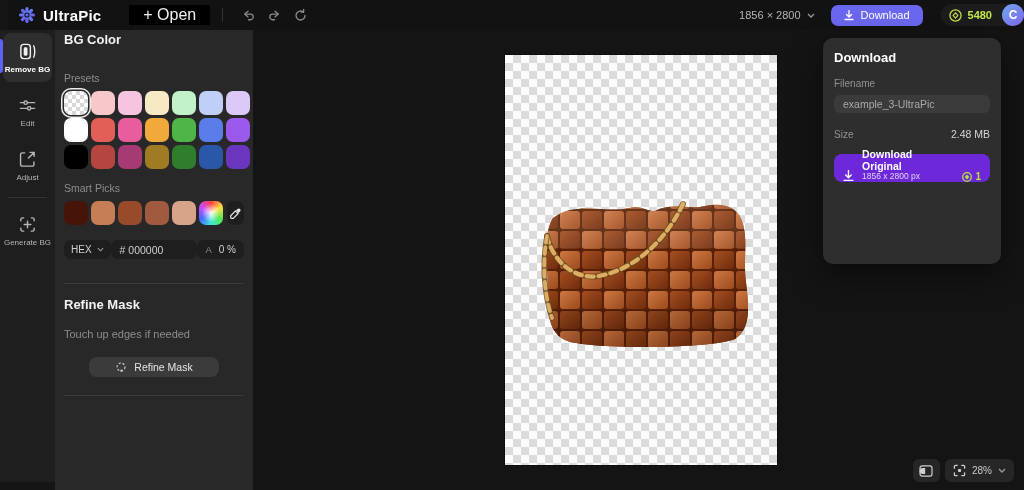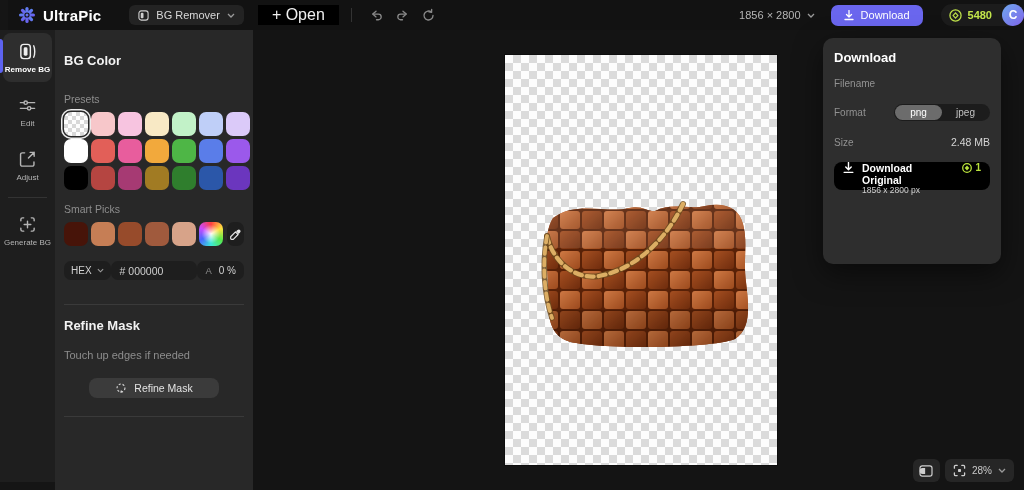--- a/index.html
+++ b/index.html
@@ -65,21 +65,21 @@
     position:absolute; left:-3px; top:6px; width:3px; height:34px;
     background:#5d63f0; border-radius:0 3px 3px 0;
   }
   .rail-divider { height:1px; background:#333; margin:5px 8px; }
 
   
   .sidepanel {
     position:absolute; left:55px; top:30px; bottom:0; width:198px;
     background:#282828; z-index:20; padding:0 9px;
   }
-  .sp-title { font-size:13px; font-weight:bold; color:#f2f2f2; margin-top:23px; }
+  .sp-title { font-size:13px; font-weight:bold; color:#f2f2f2; margin-top:2px; }
   .sp-label { font-size:10.5px; color:#8d8d8d; margin-top:25px; }
   .preset-grid { display:grid; grid-template-columns:repeat(7,24px); gap:3px; margin-top:7px; }
   .swatch { width:24px; height:24px; border-radius:7px; cursor:pointer; }
   .checker-sm {
     background-color:#fdfdfd;
     background-image:
       linear-gradient(45deg,#d8d8d8 25%,transparent 25%,transparent 75%,#d8d8d8 75%),
       linear-gradient(45deg,#d8d8d8 25%,transparent 25%,transparent 75%,#d8d8d8 75%);
     background-size:8px 8px; background-position:0 0,4px 4px;
   }
@@ -148,22 +148,22 @@
   .format-row { display:flex; align-items:center; justify-content:space-between; margin-top:15px; }
   .format-label { font-size:10px; color:#929292; }
   .segmented { display:flex; background:#1c1c1c; border-radius:10px; padding:1px; }
   .segment { width:47px; height:15px; border-radius:9px; display:flex; align-items:center; justify-content:center;
              font-size:10px; color:#c2c2c2; cursor:pointer; }
   .segment.selected { background:#6c6c6c; color:#fff; }
   .size-row { display:flex; align-items:center; justify-content:space-between; margin-top:15px; }
   .size-label { font-size:10px; color:#929292; }
   .size-value { font-size:10.5px; color:#d5d5d5; }
   .dl-btn {
-    margin-top:10px; background:#000000; border-radius:8px; height:28px;
-    display:flex; align-items:flex-start; padding:0 9px; gap:8px; cursor:pointer;
+    margin-top:10px; background:#6d28d9; border-radius:8px; height:28px;
+    display:flex; align-items:flex-end; padding:0 9px; gap:8px; cursor:pointer;
   }
   .dl-btn .txt { display:flex; flex-direction:column; line-height:1.15; }
   .dl-btn .t1 { font-size:10.5px; font-weight:bold; color:#fff; }
   .dl-btn .t2 { font-size:8.5px; color:rgba(255,255,255,.78); }
   .cost-badge { margin-left:auto; display:flex; align-items:center; gap:3px; }
   .cost-badge .n { font-size:10px; font-weight:bold; color:#b9e23c; }
 
   
   .bottom-controls { position:absolute; right:10px; bottom:8px; display:flex; gap:5px; z-index:25; }
   .ctrl-btn {
@@ -191,30 +191,20 @@
         <rect x="1" y="7.4" width="16" height="3.2" rx="1.6"></rect>
         <rect x="7.4" y="1" width="3.2" height="16" rx="1.6" transform="rotate(45 9 9)"></rect>
         <rect x="7.4" y="1" width="3.2" height="16" rx="1.6" transform="rotate(135 9 9)"></rect>
       </g>
       <circle cx="9" cy="9" r="2.6" fill="#121212"></circle>
       <circle cx="9" cy="9" r="1.5" fill="url(#lgLogo)"></circle>
     </svg>
     <span class="logo-text">UltraPic</span>
   </div>
 
-  <div class="tool-selector">
-    <svg width="11" height="11" viewBox="0 0 12 12">
-      <rect x="1" y="1" width="10" height="10" rx="2.5" fill="none" stroke="#cfcfcf" stroke-width="1.2"></rect>
-      <rect x="3" y="3" width="3" height="6" rx="1" fill="#cfcfcf"></rect>
-    </svg>
-    <span class="lbl">BG Remover</span>
-    <svg width="8" height="5" viewBox="0 0 8 5">
-      <polyline points="1,1 4,4 7,1" fill="none" stroke="#9a9a9a" stroke-width="1.3"></polyline>
-    </svg>
-  </div>
 
   <div class="open-btn">+ Open</div>
 
   <div class="tb-sep"></div>
 
   <div class="hist-btn">
     <svg width="15" height="15" viewBox="0 0 16 16">
       <path d="M7.5 3.5 L4 6.5 L7.5 9.5" fill="none" stroke="#8a8a8a" stroke-width="1.4" stroke-linecap="round" stroke-linejoin="round"></path>
       <path d="M4.3 6.5 H10 a3 3 0 0 1 0 6 H8" fill="none" stroke="#8a8a8a" stroke-width="1.4" stroke-linecap="round"></path>
     </svg>
@@ -416,28 +406,22 @@
       <path d="M10,46 C5,74 7,104 15,128" fill="none" stroke="#6b4a1d" stroke-width="5.5" stroke-linecap="round" opacity="0.85"></path>
       <path d="M10,46 C5,74 7,104 15,128" fill="none" stroke="#dcae64" stroke-width="3.8" stroke-dasharray="6.5 5" stroke-linecap="round"></path>
     </g>
   </svg>
 </div>
 
 <div class="dl-panel">
   <div class="dlp-title">Download</div>
 
   <div class="dlp-label">Filename</div>
-
-  <div class="format-row">
-    <span class="format-label">Format</span>
-    <div class="segmented">
-      <div class="segment selected">png</div>
-      <div class="segment">jpeg</div>
-    </div>
-  </div>
+  <div class="filename-input">example_3-UltraPic</div>
+
 
   <div class="size-row">
     <span class="size-label">Size</span>
     <span class="size-value">2.48 MB</span>
   </div>
 
   <div class="dl-btn" style="margin-top:14px;">
     <svg width="11" height="12" viewBox="0 0 10 11">
       <path d="M5 0.5 V6.5 M2.5 4.5 L5 7 L7.5 4.5" fill="none" stroke="#fff" stroke-width="1.3" stroke-linecap="round" stroke-linejoin="round"></path>
       <path d="M1 9.5 H9" stroke="#fff" stroke-width="1.3" stroke-linecap="round"></path>

